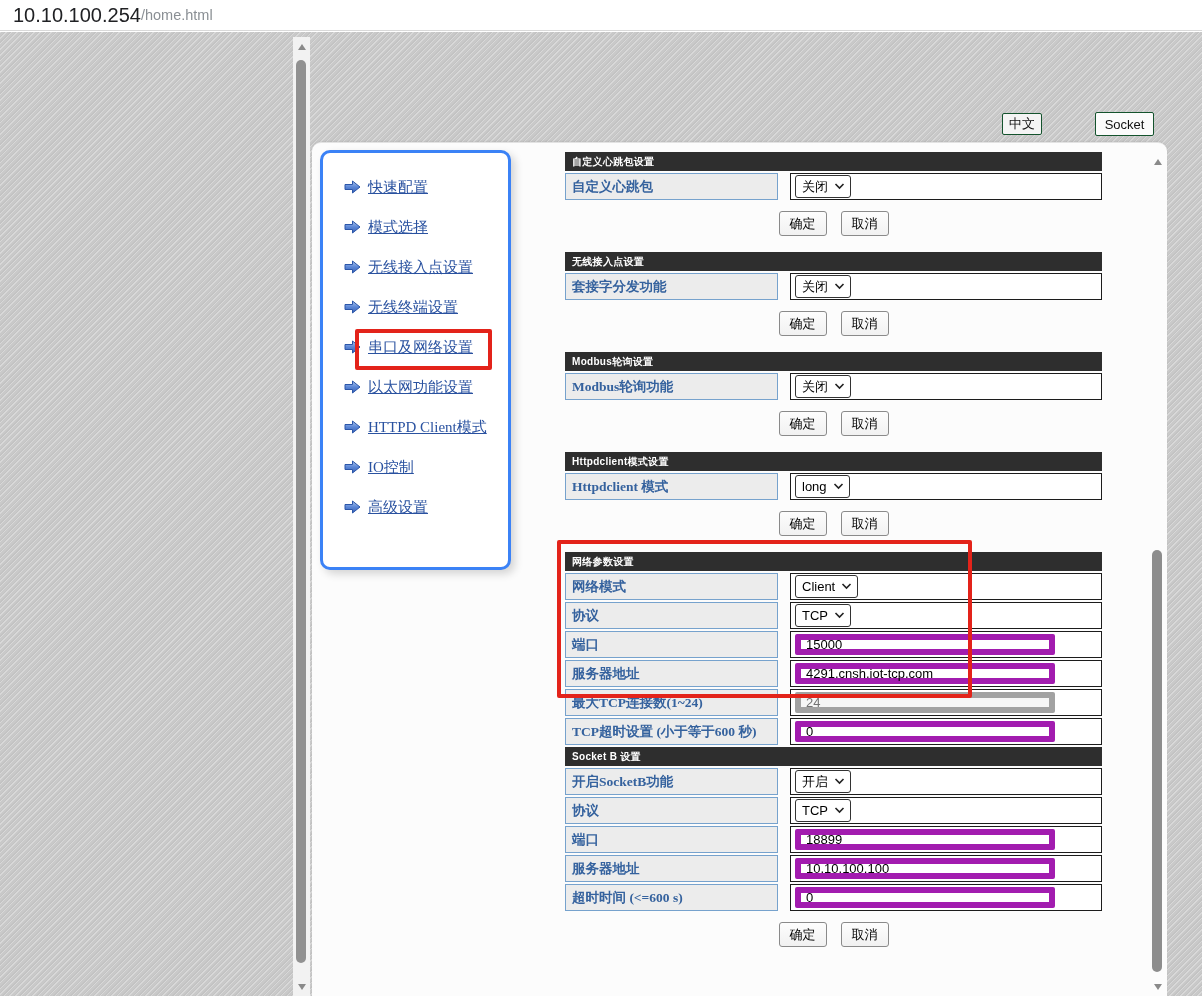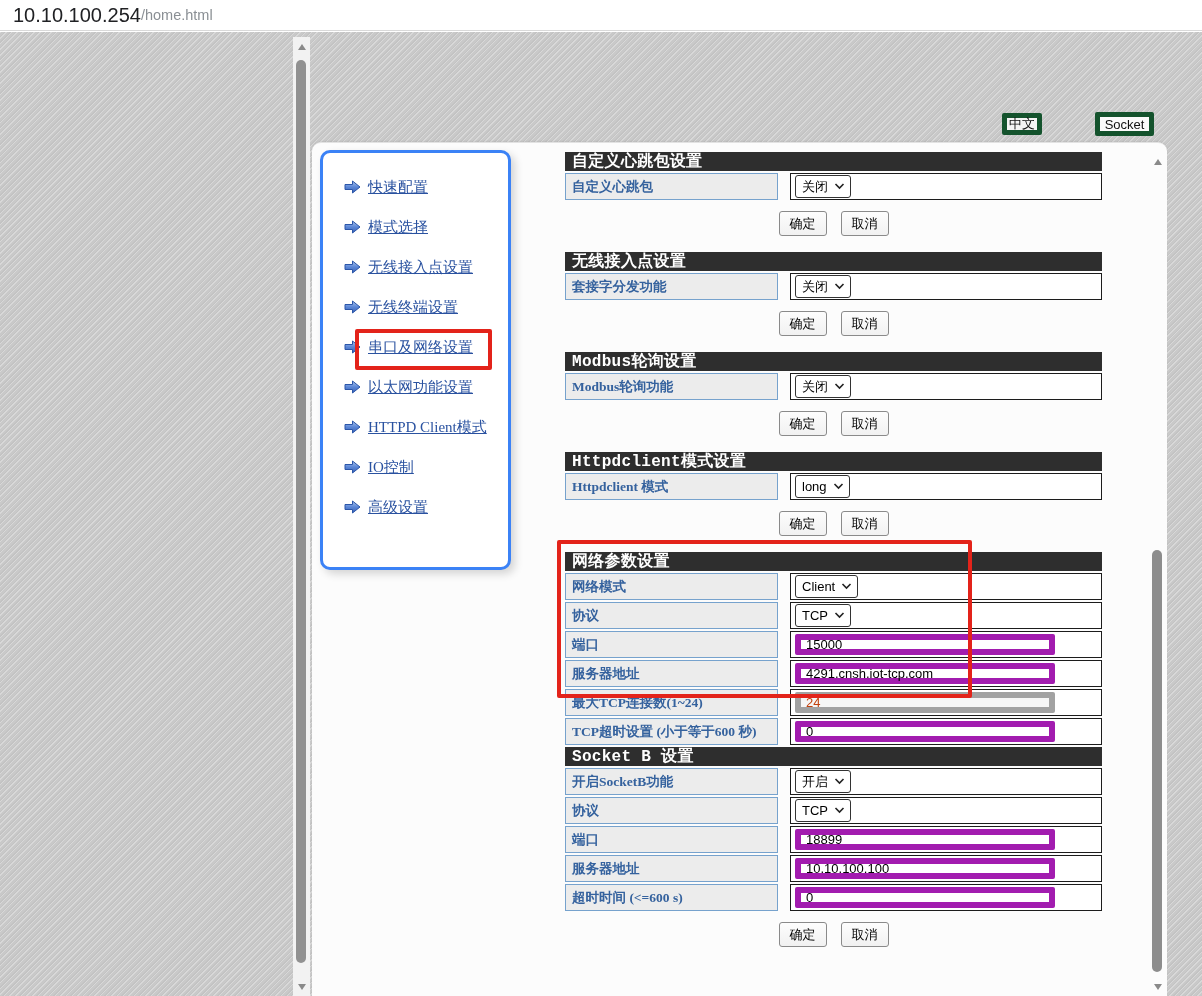--- a/index.html
+++ b/index.html
@@ -9,21 +9,21 @@
   
   .urlbar{position:absolute;left:0;top:0;width:1202px;height:31px;background:#fff;border-bottom:1px solid #d9d9d9;display:flex;align-items:center;padding-left:13px;box-sizing:border-box;}
   .urlbar .host{font-size:20px;color:#202124;}
   .urlbar .path{font-size:14.5px;color:#8a8f94;}
 
   
   .page-bg{position:absolute;left:0;top:32px;width:1202px;height:964px;background-color:#c9c9c9;
     background-image:repeating-linear-gradient(135deg,rgba(255,255,255,.28) 0 1px,rgba(0,0,0,0) 1px 3px,rgba(0,0,0,.03) 3px 4px);}
 
   
-  .lang-btn{position:absolute;box-sizing:border-box;border:5px solid #14532d;border-radius:2px;background:#f4f4f4;font-size:13px;color:#111;display:flex;align-items:center;justify-content:center;cursor:pointer;}
+  .lang-btn{position:absolute;box-sizing:border-box;border:1px solid #14532d;border-radius:2px;background:#f4f4f4;font-size:13px;color:#111;display:flex;align-items:center;justify-content:center;cursor:pointer;}
   .lang-zh{left:1002px;top:113px;width:40px;height:22px;}
   .lang-en{left:1095px;top:112px;width:59px;height:24px;background:#fbfbfb;}
 
   
   .content-panel{position:absolute;left:312px;top:142px;width:855px;height:854px;background:#fcfcfc;border-radius:9px 9px 0 0;border-top:1px solid #e2e2e2;box-shadow:0 -1px 2px rgba(0,0,0,.06);}
 
   
   .sb{position:absolute;box-sizing:border-box;}
   .sb-left{left:293px;top:37px;width:17px;height:959px;background:#f2f2f2;}
   .sb-right{left:1149px;top:150px;width:17px;height:846px;background:transparent;}
@@ -38,28 +38,28 @@
   .sidebar{position:absolute;left:320px;top:150px;width:191px;height:420px;background:#fff;border:3px solid #3b82f6;border-radius:10px;box-shadow:4px 4px 9px rgba(0,0,0,.16);box-sizing:border-box;padding-top:14px;}
   .menu-item{height:40px;display:flex;align-items:center;padding-left:21px;position:relative;}
   .menu-item .arr{width:17px;height:14px;margin-right:7px;flex:0 0 auto;}
   .menu-link{font-family:"Liberation Serif","DejaVu Serif",serif;font-size:15px;color:#2a52a0;text-decoration:underline;cursor:pointer;white-space:nowrap;}
   .menu-item.hl .hl-box{position:absolute;left:32px;top:2px;width:129px;height:33px;border:4px solid #e3231a;border-radius:2px;pointer-events:none;}
 
   
   .form-col{position:absolute;left:565px;top:152px;width:537px;}
   .section{position:relative;}
   .section.hl{margin-top:13px;}
-  .sec-header{height:19px;background:#2e2e2e;color:#fff;font-size:16px;font-weight:bold;display:flex;align-items:center;padding-left:7px;margin-bottom:2px;letter-spacing:.3px;font-family:Liberation Mono, monospace;}
+  .sec-header{height:19px;background:#2e2e2e;color:#fff;font-size:10px;font-weight:bold;display:flex;align-items:center;padding-left:7px;margin-bottom:2px;letter-spacing:.3px;}
   .row{display:flex;margin-bottom:2px;height:27px;}
   .cell-label{box-sizing:border-box;width:213px;border:1px solid #76a2cd;background:#ececec;display:flex;align-items:center;padding-left:6px;margin-right:12px;
     font-family:"Liberation Serif","DejaVu Serif",serif;font-weight:bold;font-size:13.5px;color:#35629e;white-space:nowrap;overflow:hidden;}
   .cell-value{box-sizing:border-box;flex:1;border:1px solid #1c1c1c;background:#fff;display:flex;align-items:center;padding-left:4px;}
   .mock-select{display:inline-flex;align-items:center;gap:6px;border:1px solid #333;border-radius:3px;background:#fff;height:21px;padding:0 5px 0 6px;font-size:13px;color:#000;cursor:pointer;}
   .mock-input{box-sizing:border-box;display:flex;align-items:center;width:260px;height:21px;border:6px solid #a21caf;border-radius:2px;background:#fff;padding-left:5px;font-size:13px;color:#000;cursor:text;}
-  .mock-input.disabled{border-color:#a2a2a2;background:#f6f6f6;color:#c2410c;cursor:default;}
+  .mock-input.disabled{border-color:#a2a2a2;background:#f6f6f6;color:#737373;cursor:default;}
   .actions{display:flex;justify-content:center;gap:14px;margin:11px 0 16px 0;}
   .btn{min-width:42px;height:25px;box-sizing:border-box;border:1px solid #8a8a8a;border-radius:3px;background:linear-gradient(#fdfdfd,#f1f1f1);font-size:13px;color:#000;display:flex;align-items:center;justify-content:center;padding:0 10px;cursor:pointer;font-family:"Liberation Sans",sans-serif;}
 
   
   .red-overlay{position:absolute;border:4px solid #e3231a;border-radius:2px;pointer-events:none;z-index:5;}
   .chev svg{display:block;}
 </style>
 </head>
 <body>
 

